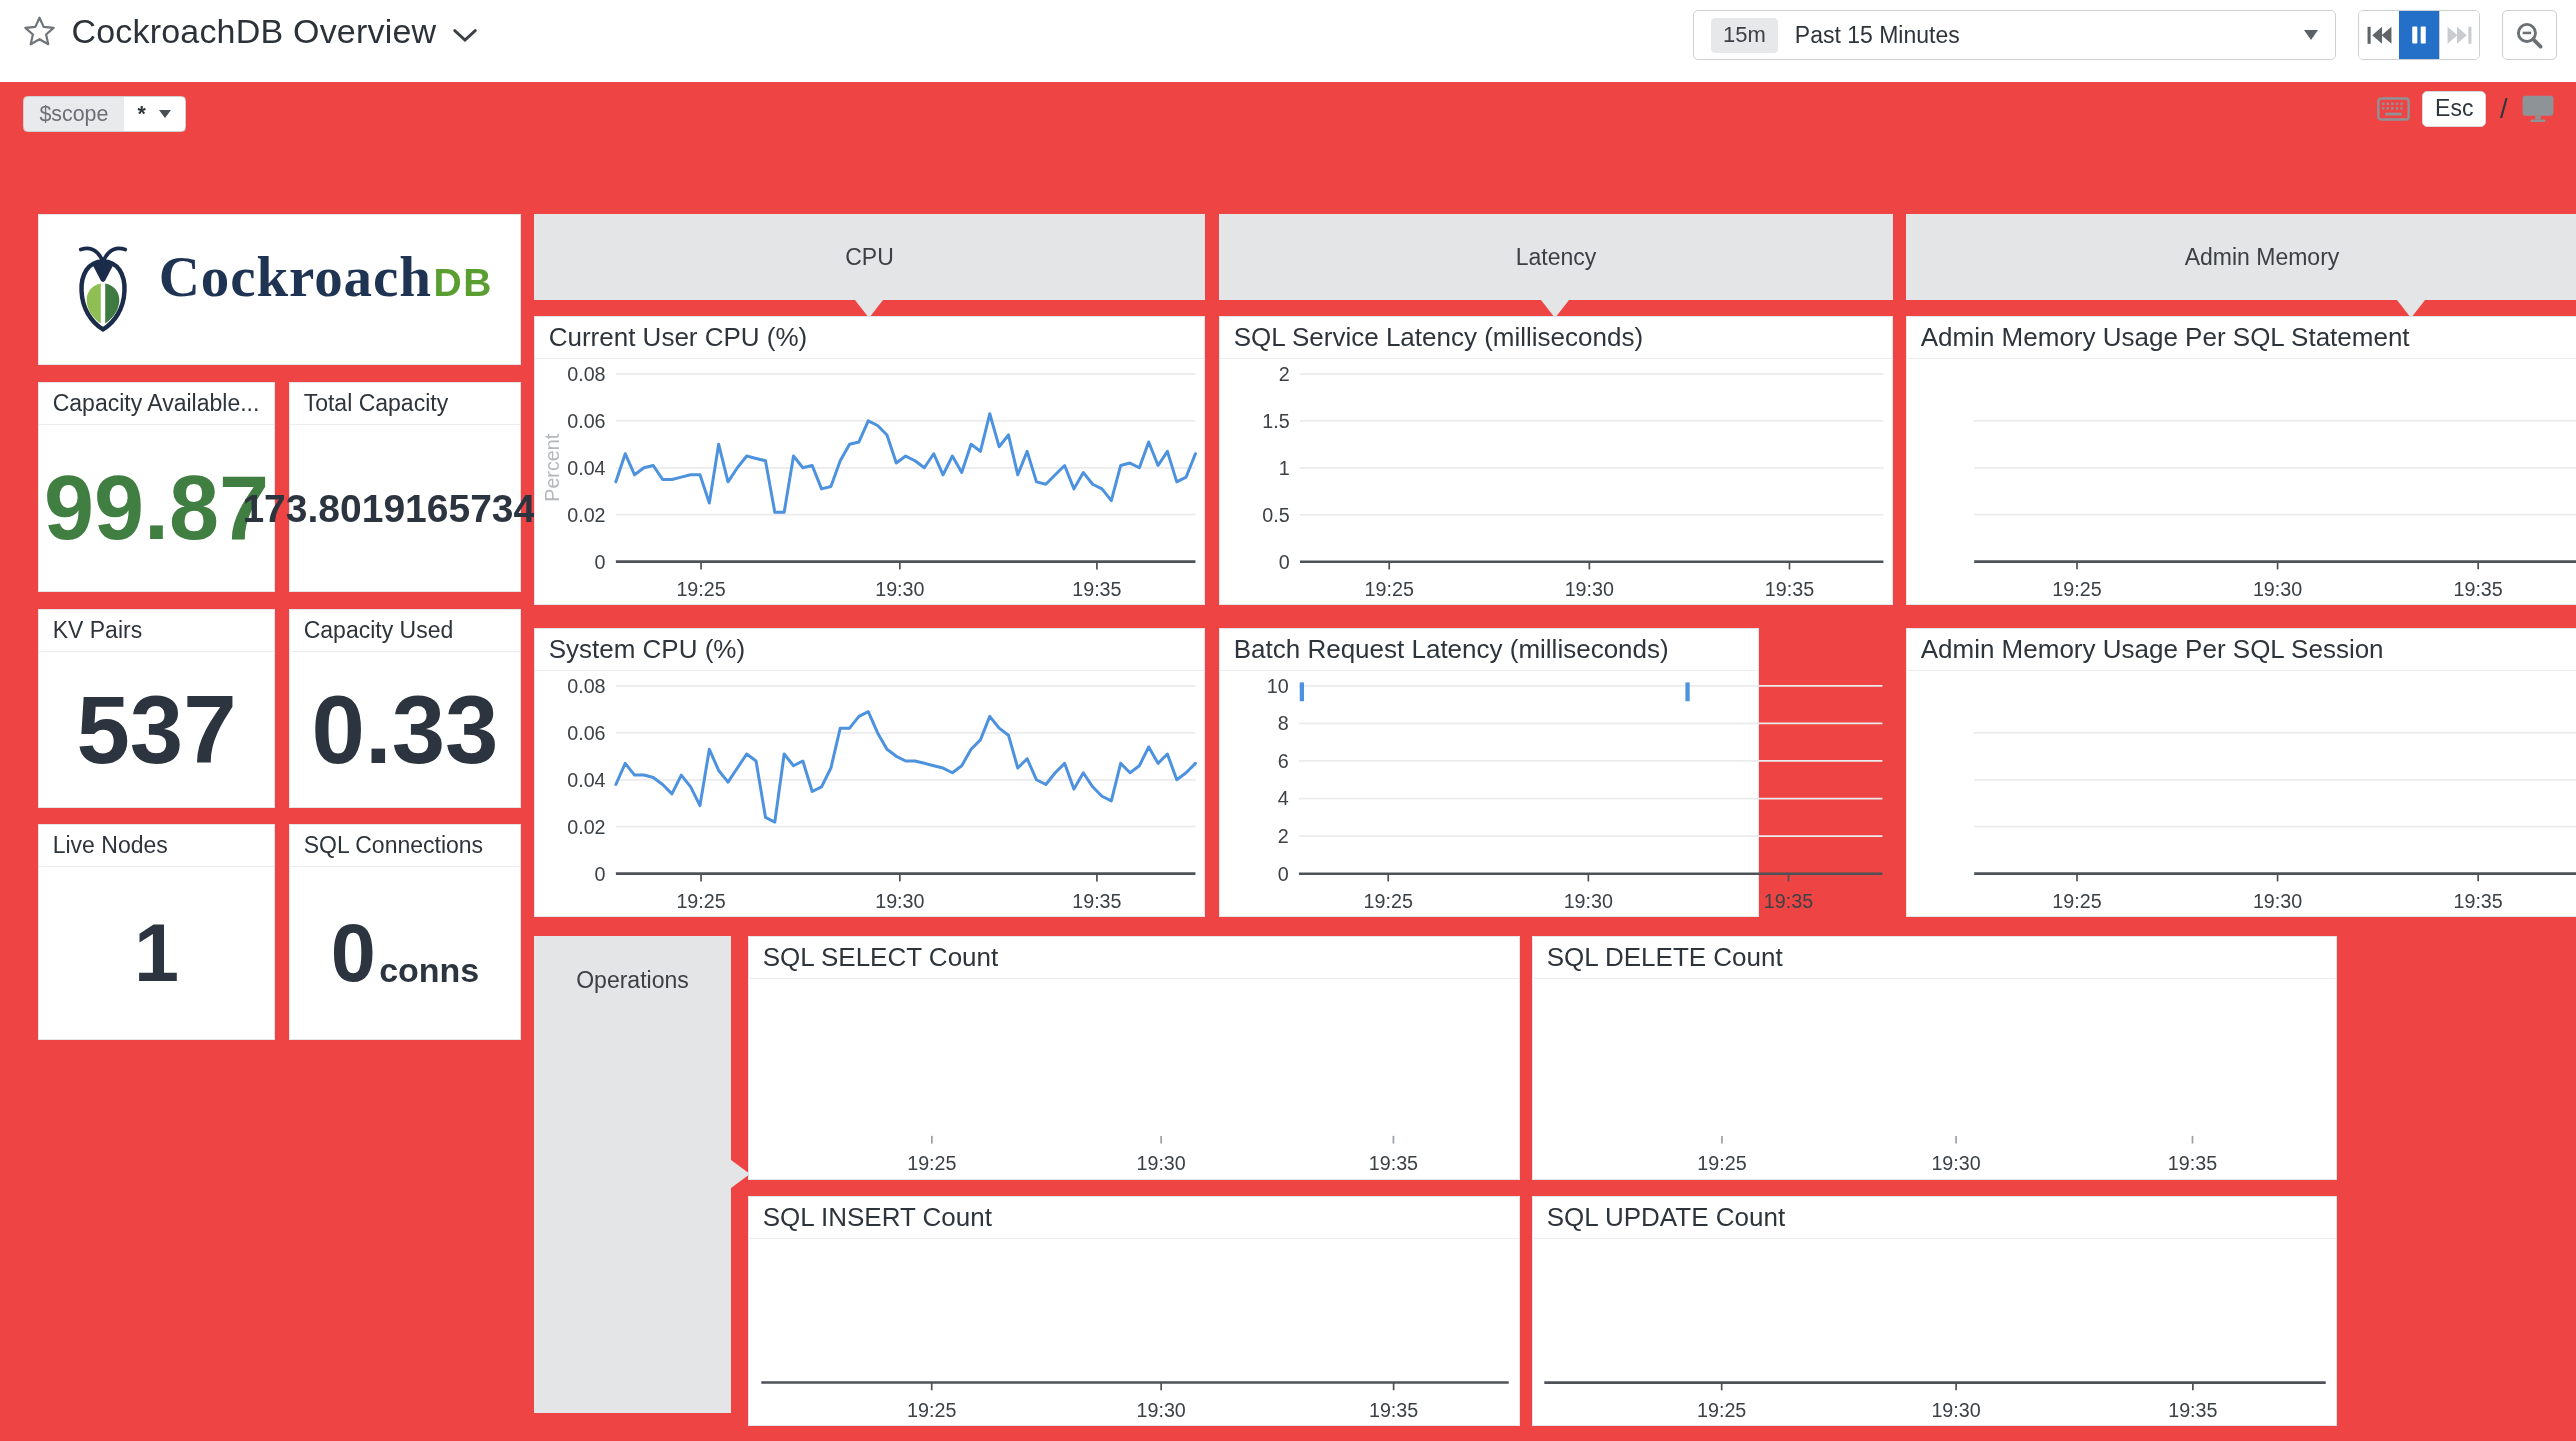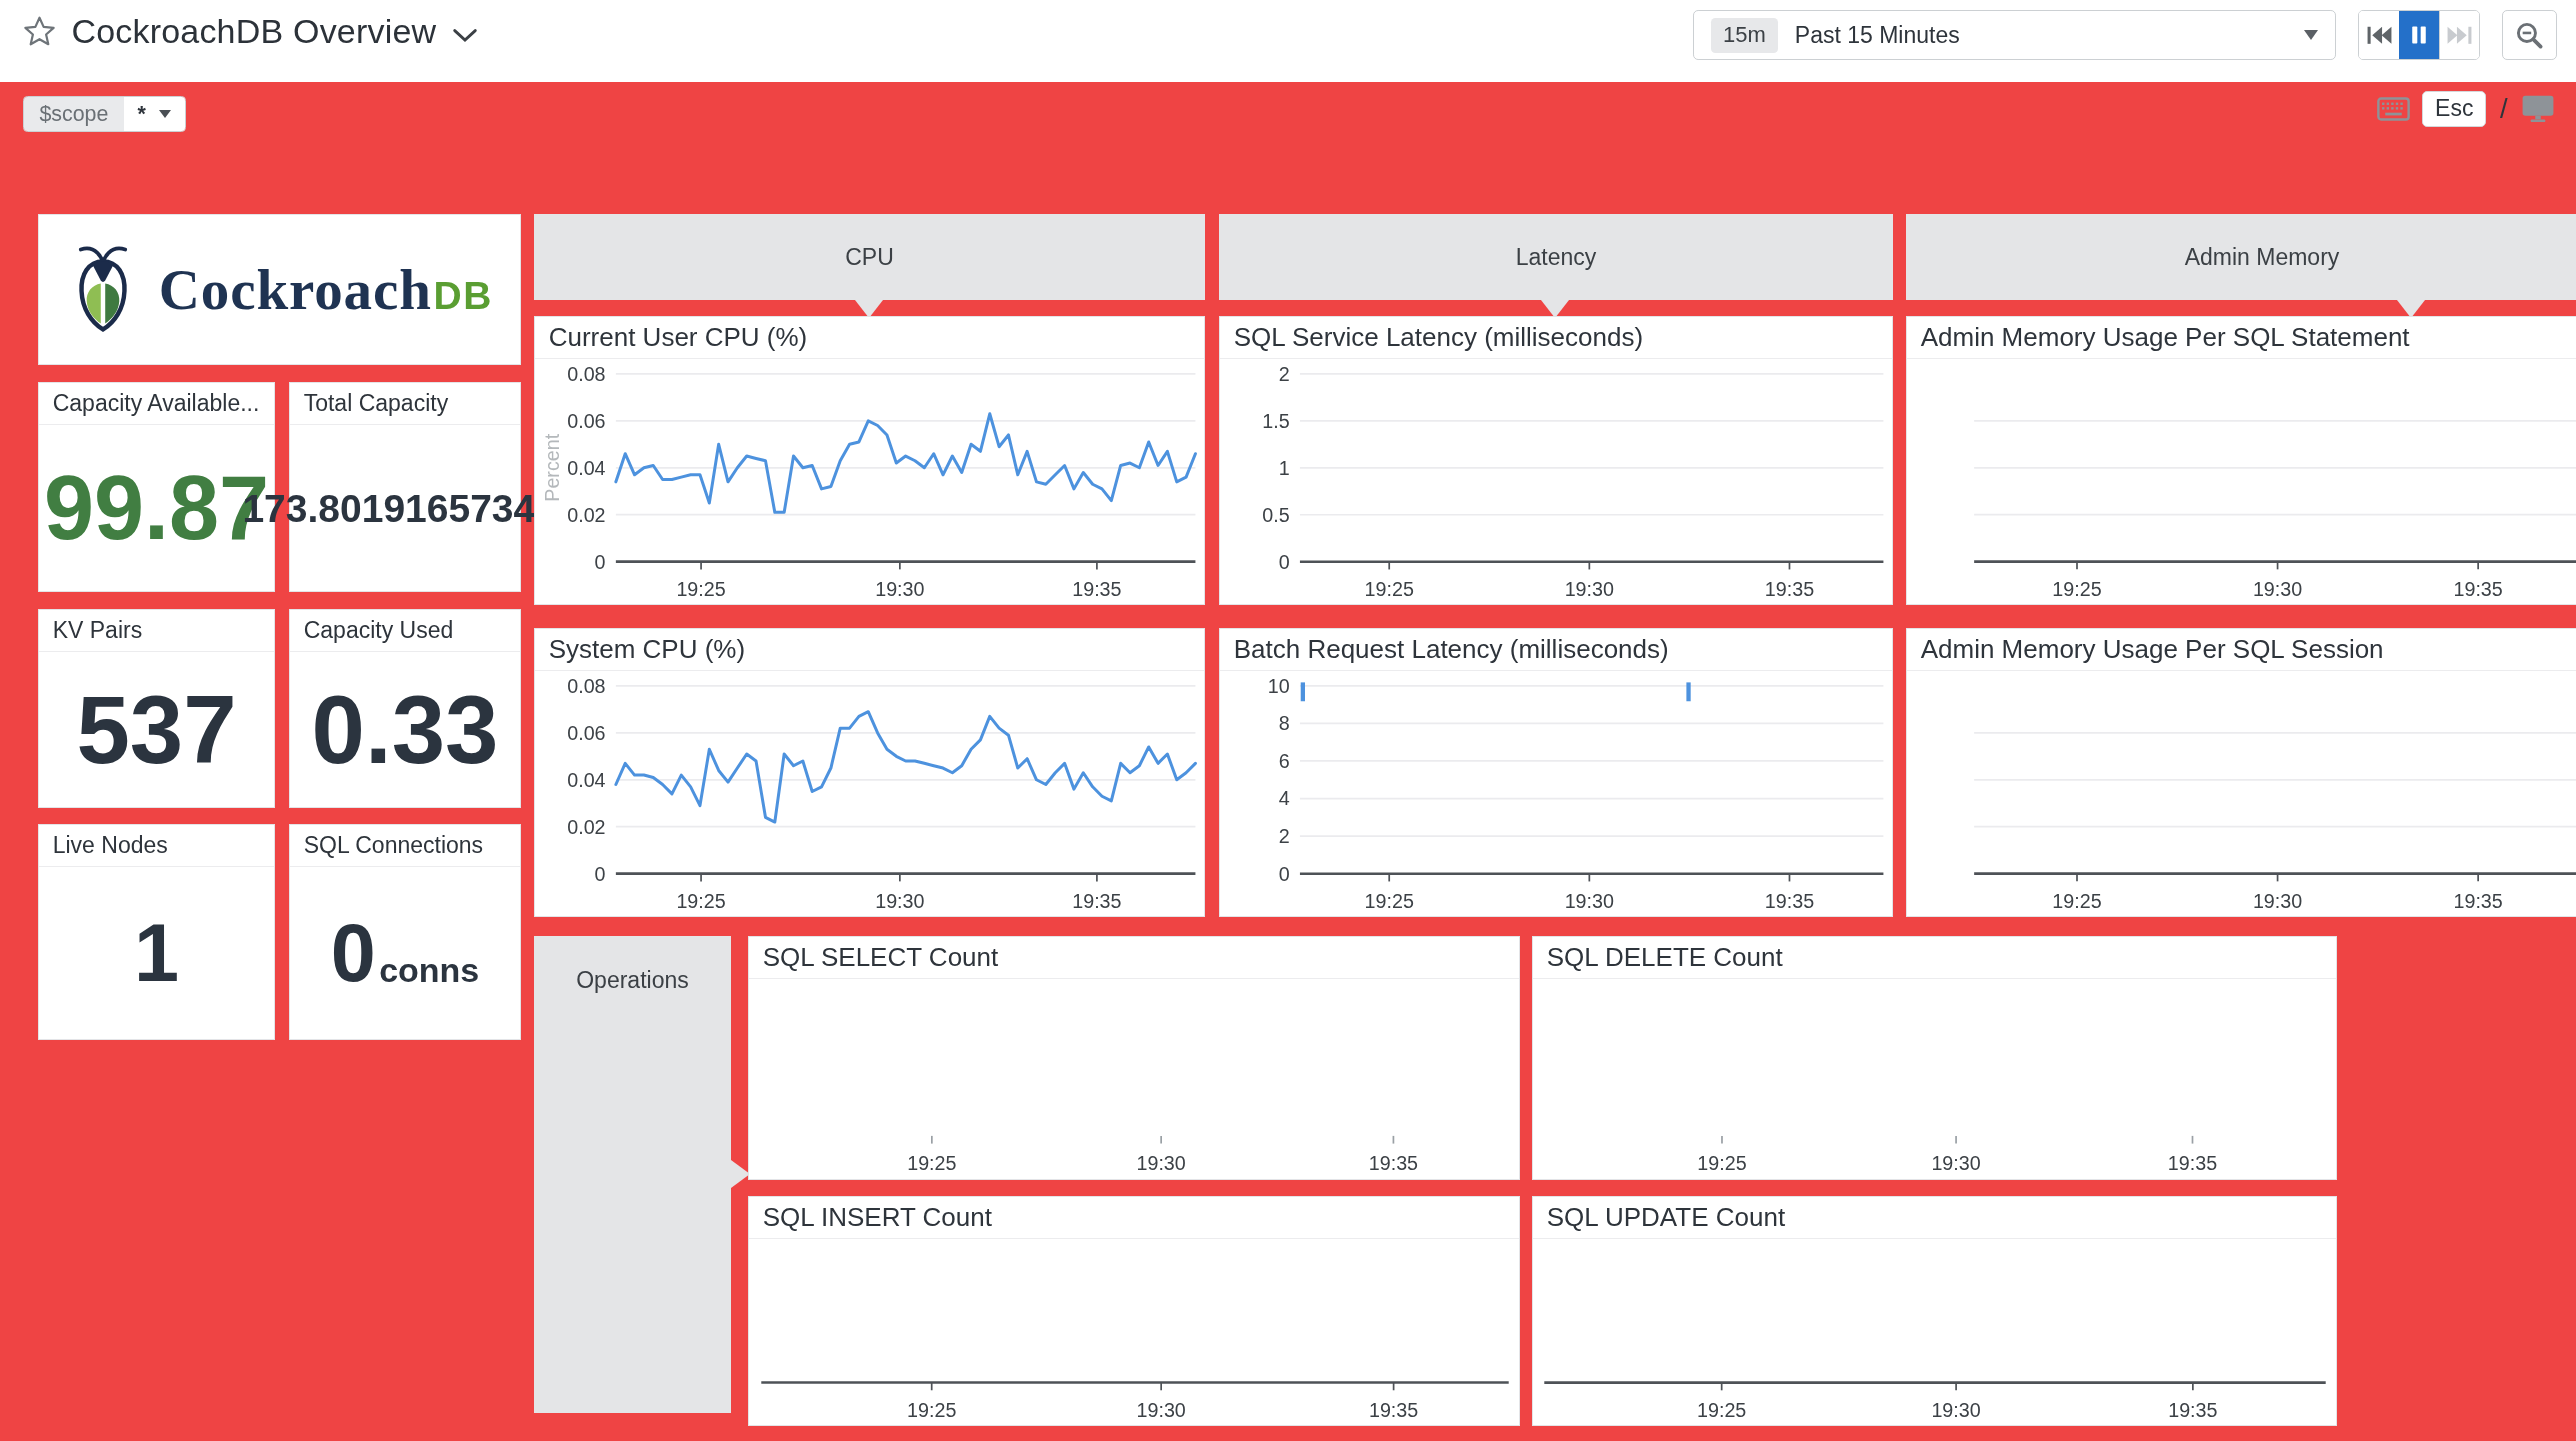--- a/index.html
+++ b/index.html
@@ -41,21 +41,21 @@
        font-weight:700;color:#2b343f;white-space:nowrap;}
   .v-green{color:#417e42;font-size:90px;}
   .v-huge{font-size:96px;}
   .v-big{font-size:81px;}
   .v-med{font-size:39px;}
   .unit-sm{font-size:17px;font-weight:700;margin-left:6.9px;transform:translateY(10.3px);}
   .unit-md{font-size:34px;font-weight:700;margin-left:3.4px;transform:translateY(17px);text-align:center;}
   .plot{position:absolute;top:43px;left:0;right:0;bottom:0;text-align:right;}
   
   #logo-card{display:flex;align-items:center;justify-content:center;}
-  .logo-row{display:flex;align-items:center;gap:19px;}
+  .logo-row{display:flex;gap:19px;}
   .brand{font-family:"Liberation Serif",serif;font-weight:700;font-size:57px;color:#1f3352;letter-spacing:0.9px;}
   .brand-suffix{font-family:"Liberation Sans",sans-serif;font-weight:700;font-size:39px;color:#5a9e32;letter-spacing:1.7px;margin-left:1.7px;transform:translateY(3.4px);}
   
   .ghead{position:absolute;background:#e4e5e7;display:flex;align-items:center;justify-content:center;
          font-size:23px;color:#3b4045;cursor:pointer;}
   .ghead::after{content:"";position:absolute;top:100%;left:50%;margin-left:-14.6px;
                 border:14.6px solid transparent;border-top:18px solid #e4e5e7;border-bottom:0;}
   .gband{position:absolute;background:#e4e5e7;display:flex;justify-content:center;align-items:flex-start;
          padding-top:31px;box-sizing:border-box;font-size:23px;color:#3b4045;cursor:pointer;}
   .gband::after{content:"";position:absolute;left:100%;top:50%;margin-top:-14.6px;
@@ -69,21 +69,21 @@
   #stat-nodes{left:38px;top:824px;width:237px;height:216px;}
   #stat-conns{left:289px;top:824px;width:232px;height:216px;}
   #gh-cpu{left:534px;top:214px;width:671px;height:86px;}
   #gh-lat{left:1219px;top:214px;width:674px;height:86px;}
   #gh-adm{left:1906px;top:214px;width:712px;height:86px;}
   #gh-adm::after{left:506px;}
   #c0{left:534px;top:316px;width:671px;height:289px;}
   #c1{left:1219px;top:316px;width:674px;height:289px;}
   #c2{left:1906px;top:316px;width:712px;height:289px;}
   #c3{left:534px;top:628px;width:671px;height:289px;}
-  #c4{left:1219px;top:628px;width:674px;height:289px;}
+  #c4{left:1219px;top:628px;width:540px;height:289px;}
   #c5{left:1906px;top:628px;width:712px;height:289px;}
   #ops-band{left:534px;top:936px;width:197px;height:477px;}
   #c6{left:748px;top:936px;width:772px;height:244px;}
   #c7{left:1532px;top:936px;width:805px;height:244px;}
   #c8{left:748px;top:1196px;width:772px;height:230px;}
   #c9{left:1532px;top:1196px;width:805px;height:230px;}
 </style>
 </head>
 <body>
 

